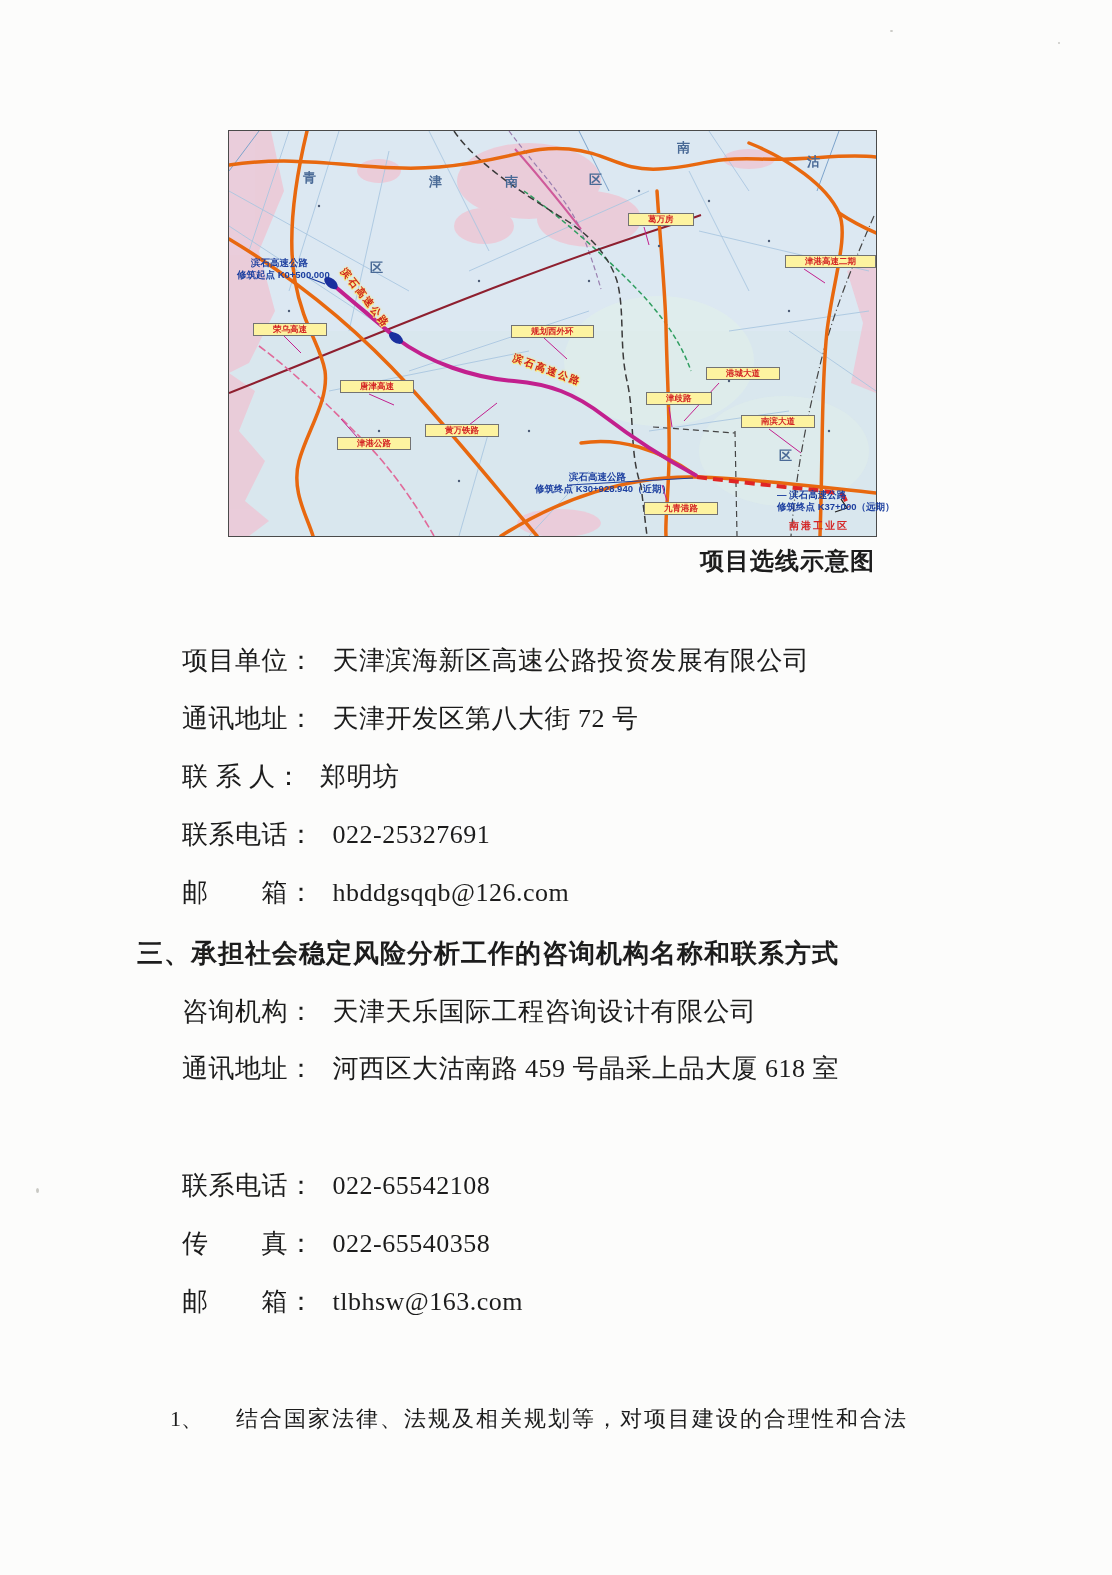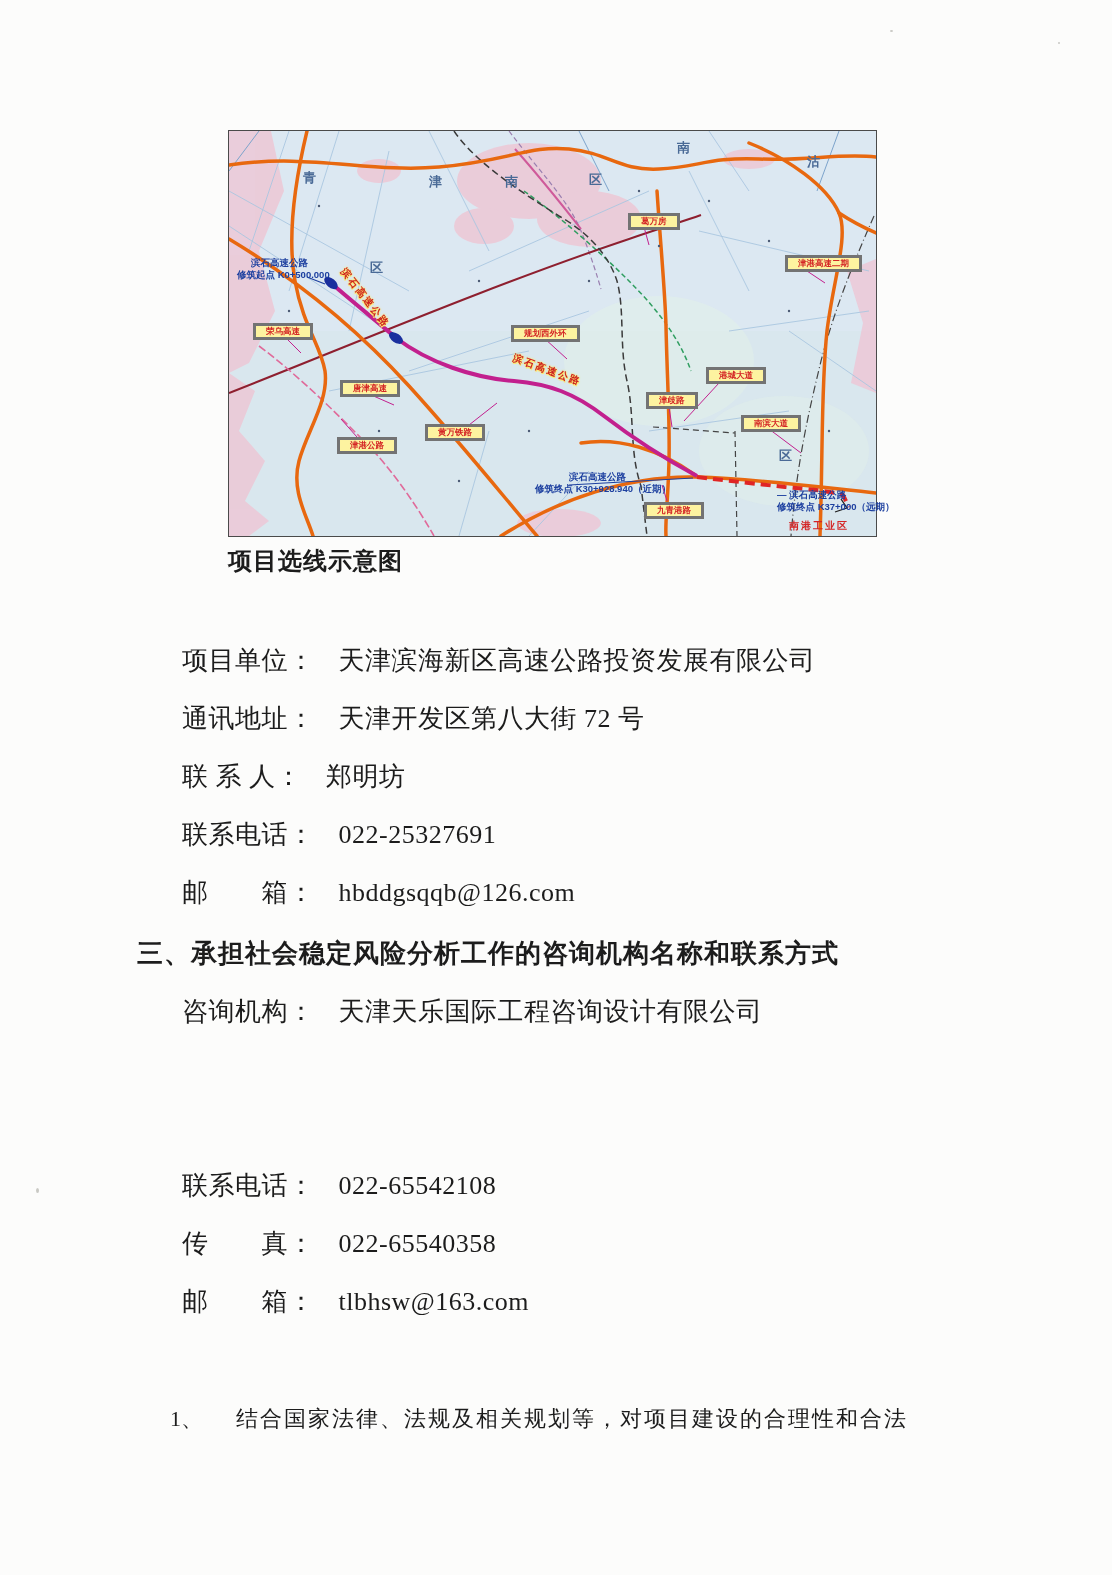--- a/index.html
+++ b/index.html
@@ -4,36 +4,36 @@
 <style>
   html,body{margin:0;padding:0;background:#e9e9e9;}
   .page{position:relative;width:1112px;height:1575px;background:#fcfcfb;overflow:hidden;
         font-family:"Liberation Serif","DejaVu Serif",serif;color:#1c1c1c;}
   
   .map{position:absolute;left:228px;top:130px;width:647px;height:405px;
        border:1px solid #4a4a4a;background:#dce8f2;box-sizing:content-box;}
   .map svg{position:absolute;left:0;top:0;width:100%;height:100%;}
   .boxlabel{position:absolute;font-family:"Liberation Sans","DejaVu Sans",sans-serif;
             font-size:8.5px;font-weight:bold;color:#d42525;background:#fdf3a0;
-            border:3px solid #737373;padding:0 10px;line-height:11px;white-space:nowrap;z-index:5;}
+            border:1px solid #737373;padding:0 19px;line-height:11px;white-space:nowrap;z-index:5;}
   .zonelabel{position:absolute;font-family:Liberation Mono, monospace;font-size:10px;
              font-weight:bold;color:#d42525;letter-spacing:2px;white-space:nowrap;z-index:5;}
   .anno{position:absolute;font-family:"Liberation Sans",sans-serif;font-size:9.5px;
         font-weight:bold;color:#1c3f9f;line-height:11.5px;white-space:nowrap;z-index:5;}
   .anno .l1{display:block;}
   .dchar{position:absolute;font-size:13px;font-weight:bold;color:#4a6a96;z-index:4;}
   .routename{position:absolute;font-family:"Liberation Sans",sans-serif;font-size:10px;
              font-weight:bold;color:#cc2020;letter-spacing:2px;white-space:nowrap;z-index:4;
              text-shadow:0 0 2px #ffe96a,0 0 2px #ffe96a,1px 1px 0 #ffe96a;}
   
-  .caption{position:absolute;left:228px;top:545px;width:647px;text-align:left;
+  .caption{position:absolute;left:228px;top:545px;width:647px;text-align:right;
            font-size:24px;font-weight:bold;letter-spacing:1px;}
   .h{position:absolute;left:137px;font-size:26px;font-weight:bold;letter-spacing:1px;white-space:nowrap;}
   .row{position:absolute;left:182px;font-size:26px;letter-spacing:.5px;white-space:nowrap;}
-  .row .flabel{margin-right:24px;}
+  .row .flabel{margin-right:18px;}
   .para{position:absolute;left:170px;font-size:22px;white-space:nowrap;}
   .para .pnum{display:inline-block;width:66px;}
   .para .ptext{letter-spacing:2px;}
   .speck{position:absolute;background:#c9c9c4;border-radius:50%;}
 </style>
 </head>
 <body>
 
 <div class="page">
 
@@ -205,20 +205,23 @@
     <span class="flabel">联系电话：</span><span class="fvalue">022-25327691</span>
   </div>
   <div class="row" style="top:875px">
     <span class="flabel">邮　　箱：</span><span class="fvalue">hbddgsqqb@126.com</span>
   </div>
 
   <div class="h" style="top:936px">三、承担社会稳定风险分析工作的咨询机构名称和联系方式</div>
   <div class="row" style="top:994px">
     <span class="flabel">咨询机构：</span><span class="fvalue">天津天乐国际工程咨询设计有限公司</span>
   </div>
+  <div class="row" style="top:1051px">
+    <span class="flabel">通讯地址：</span><span class="fvalue">河西区大沽南路 459 号晶采上品大厦 618 室</span>
+  </div>
   <div class="row" style="top:1168px">
     <span class="flabel">联系电话：</span><span class="fvalue">022-65542108</span>
   </div>
   <div class="row" style="top:1226px">
     <span class="flabel">传　　真：</span><span class="fvalue">022-65540358</span>
   </div>
   <div class="row" style="top:1284px">
     <span class="flabel">邮　　箱：</span><span class="fvalue">tlbhsw@163.com</span>
   </div>
 

